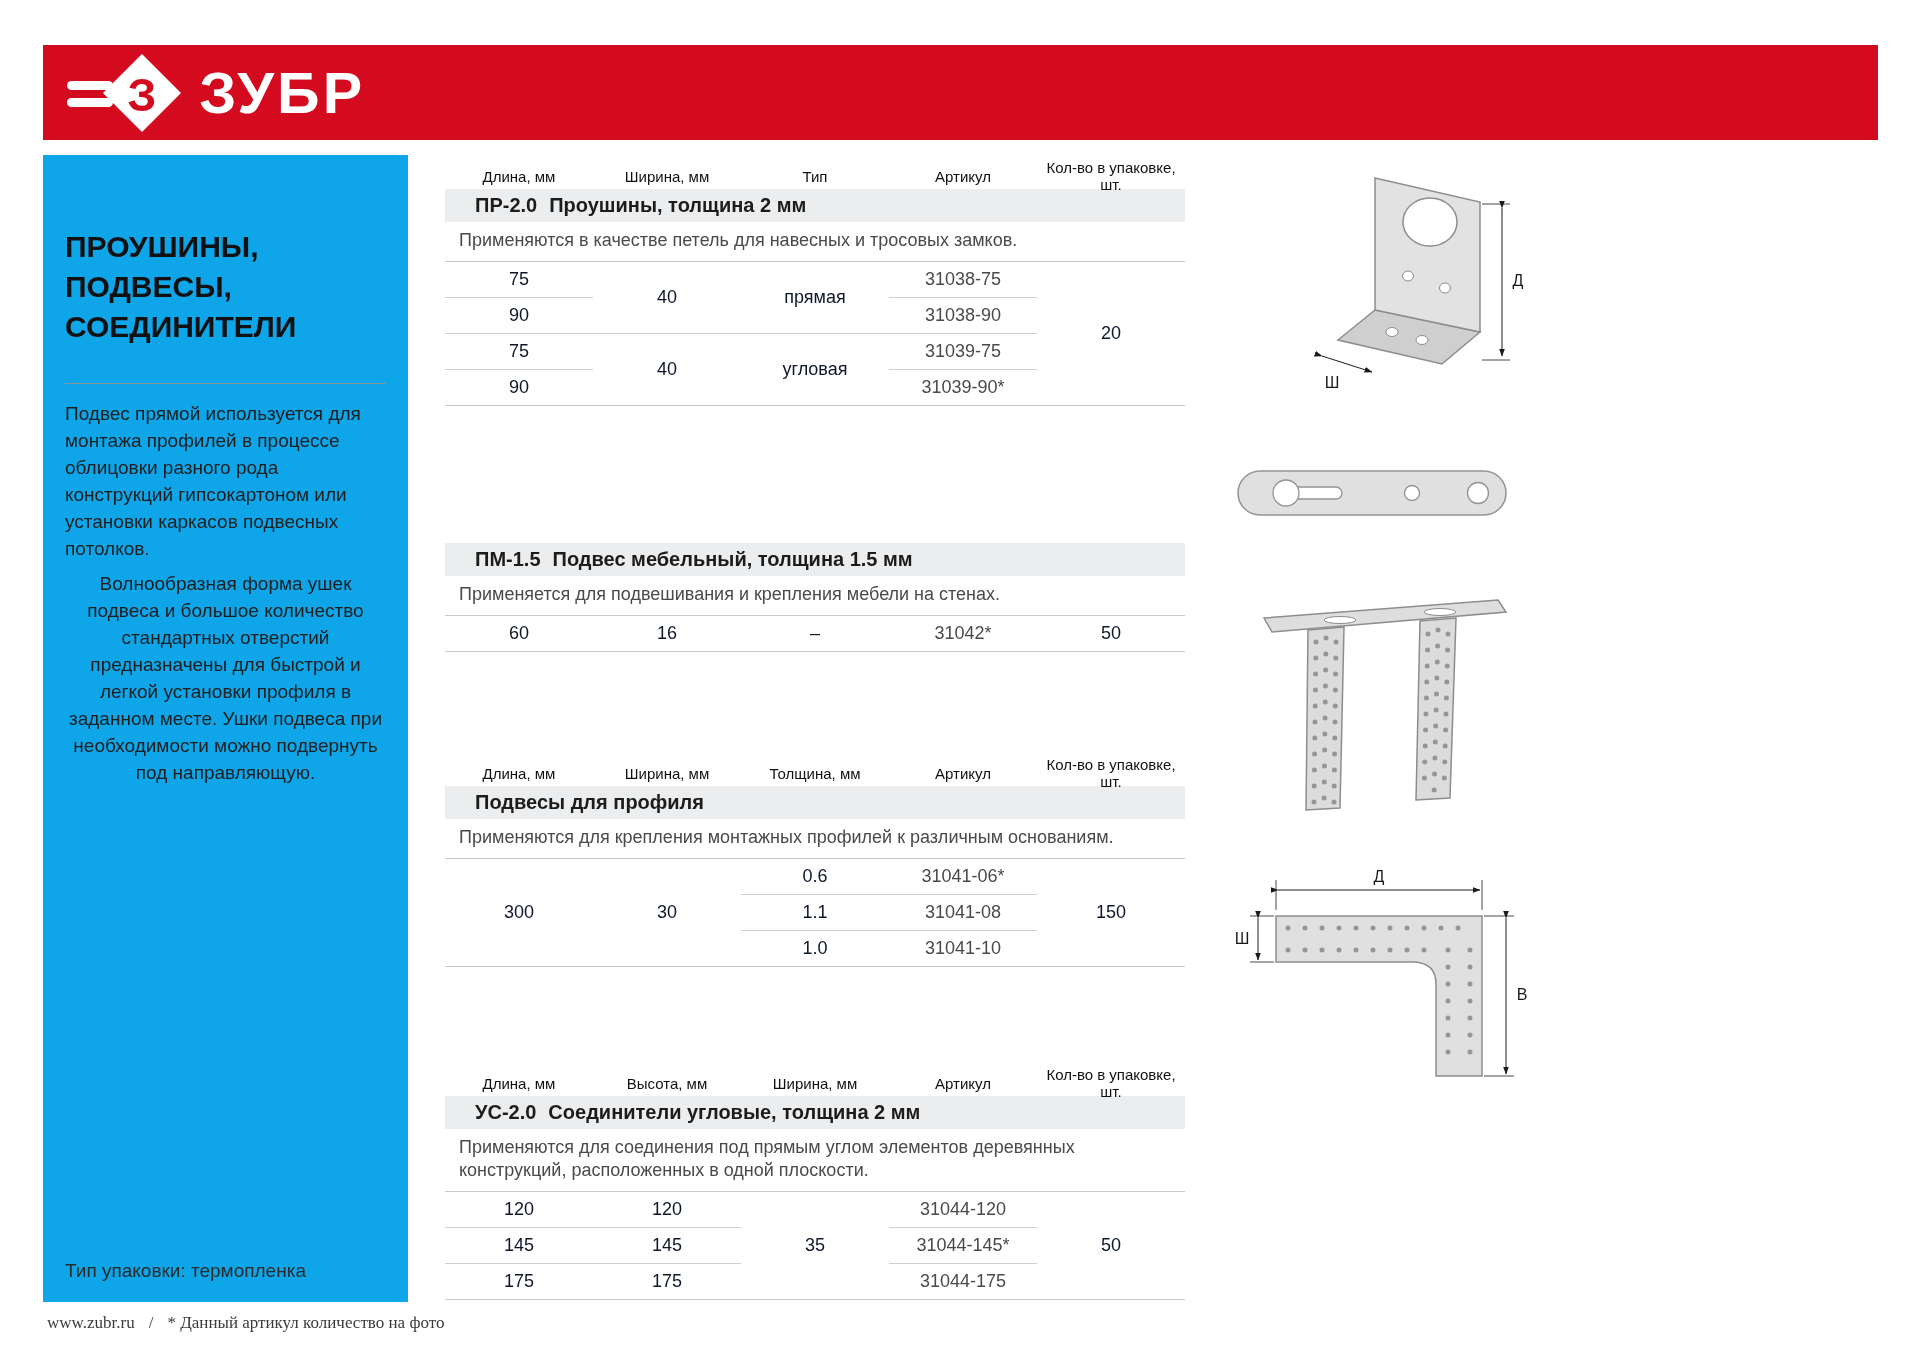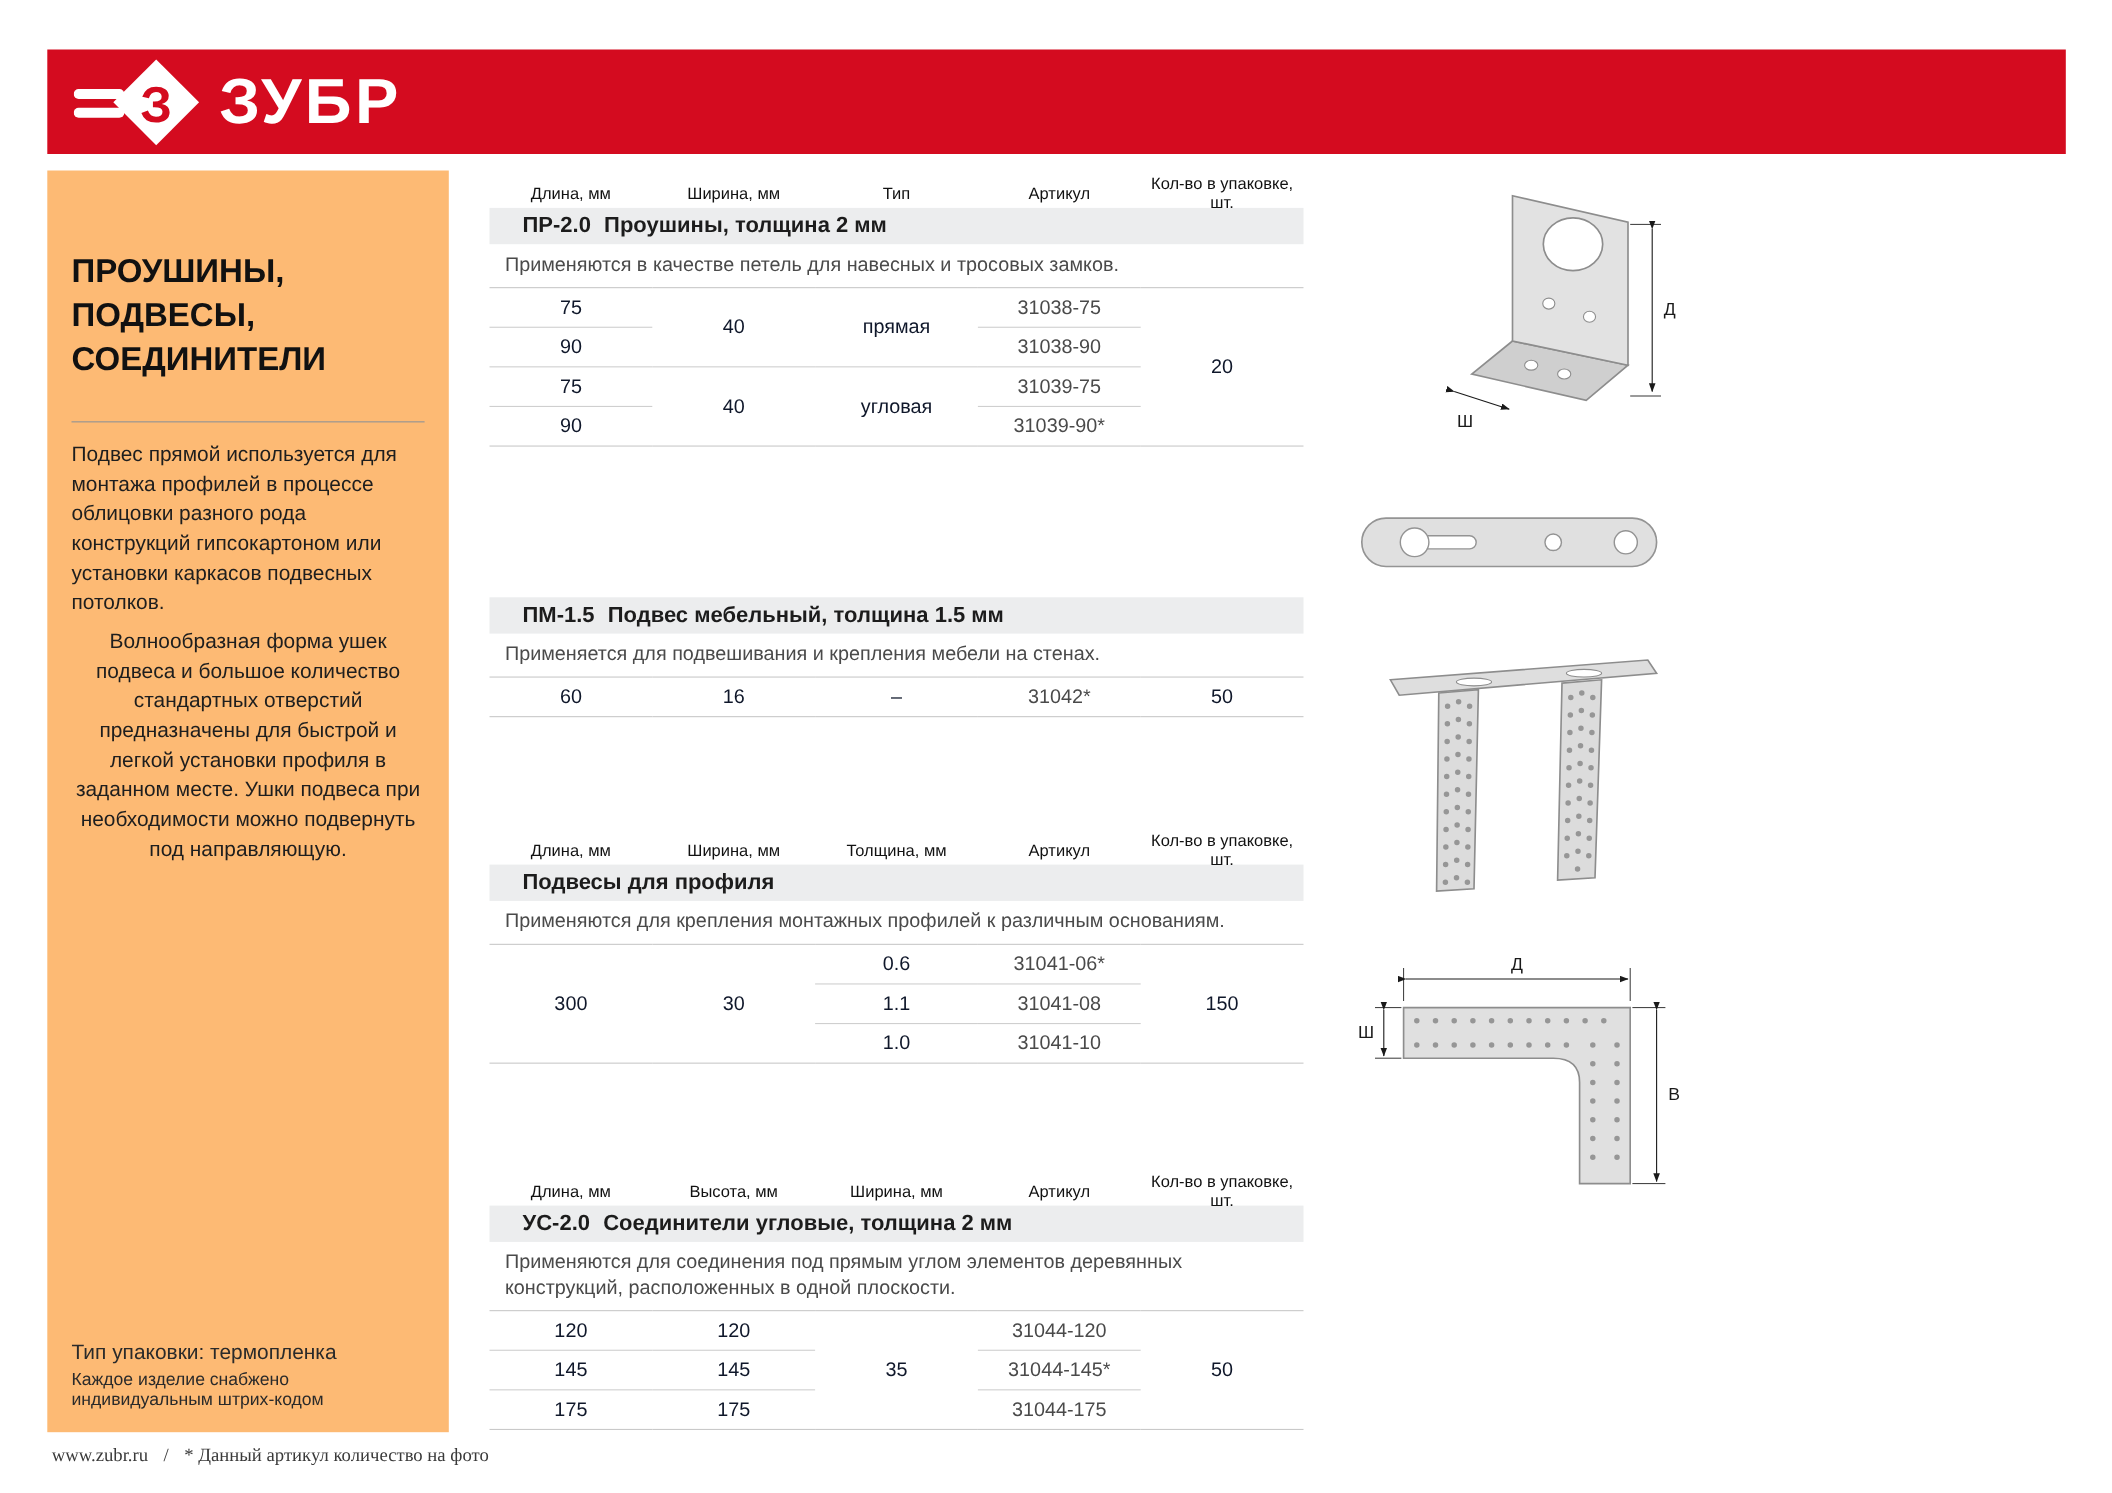--- a/index.html
+++ b/index.html
@@ -6,21 +6,21 @@
   body{font-family:"Liberation Sans", sans-serif;color:#1c1c1c;}
   #page{position:relative;width:1920px;height:1357px;background:#fff;overflow:hidden;}
 
   
   .redbar{position:absolute;left:43px;top:45px;width:1835px;height:95px;background:#d40b1f;
           display:flex;align-items:center;padding-left:24px;box-sizing:border-box;}
   .logo{display:flex;align-items:center;gap:16px;}
   .logo-text{color:#fff;font-weight:800;font-size:58px;letter-spacing:3px;transform:scaleX(1.02);}
 
   
-  .sidebar{position:absolute;left:43px;top:155px;width:365px;height:1147px;background:#fdba74;box-sizing:border-box;}
+  .sidebar{position:absolute;left:43px;top:155px;width:365px;height:1147px;background:#0ea5e9;box-sizing:border-box;}
   .side-inner{padding:72px 22px 0 22px;}
   .side-title{font-size:30px;line-height:40px;font-weight:700;color:#111;}
   .side-para{margin-top:26px;font-size:19px;line-height:27px;color:#1e1e1e;}
   .side-para.p2{margin-top:16px;}
   .side-para.p3{margin-top:8px;text-align:center;}
   .divider{height:1px;background:#8f9396;margin-top:36px;}
   .side-bottom{position:absolute;left:22px;right:16px;bottom:20px;}
   .pack-type{font-size:19px;color:#2a2a2a;}
   .pack-note{font-size:16px;color:#2a2a2a;margin-top:5px;}
 
@@ -69,21 +69,20 @@
         <div>ПРОУШИНЫ,</div>
         <div>ПОДВЕСЫ,</div>
         <div>СОЕДИНИТЕЛИ</div>
       </div>
       <div class="divider"></div>
       <div class="side-para p2">Подвес прямой используется для монтажа профилей в процессе облицовки разного рода конструкций гипсокартоном или установки каркасов подвесных потолков.</div>
       <div class="side-para p3">Волнообразная форма ушек подвеса и большое количество стандартных отверстий предназначены для быстрой и легкой установки профиля в заданном месте. Ушки подвеса при необходимости можно подвернуть под направляющую.</div>
     </div>
     <div class="side-bottom">
       <div class="pack-type">Тип упаковки: термопленка</div>
-      <div class="pack-note">Каждое изделие снабжено индивидуальным штрих-кодом</div>
     </div>
   </div>
 
   <div class="footer">
     <span>www.zubr.ru</span>
     <span>/</span>
     <span>* Данный артикул количество на фото</span>
   </div>
 
   <div class="tblock" style="top:163px">

